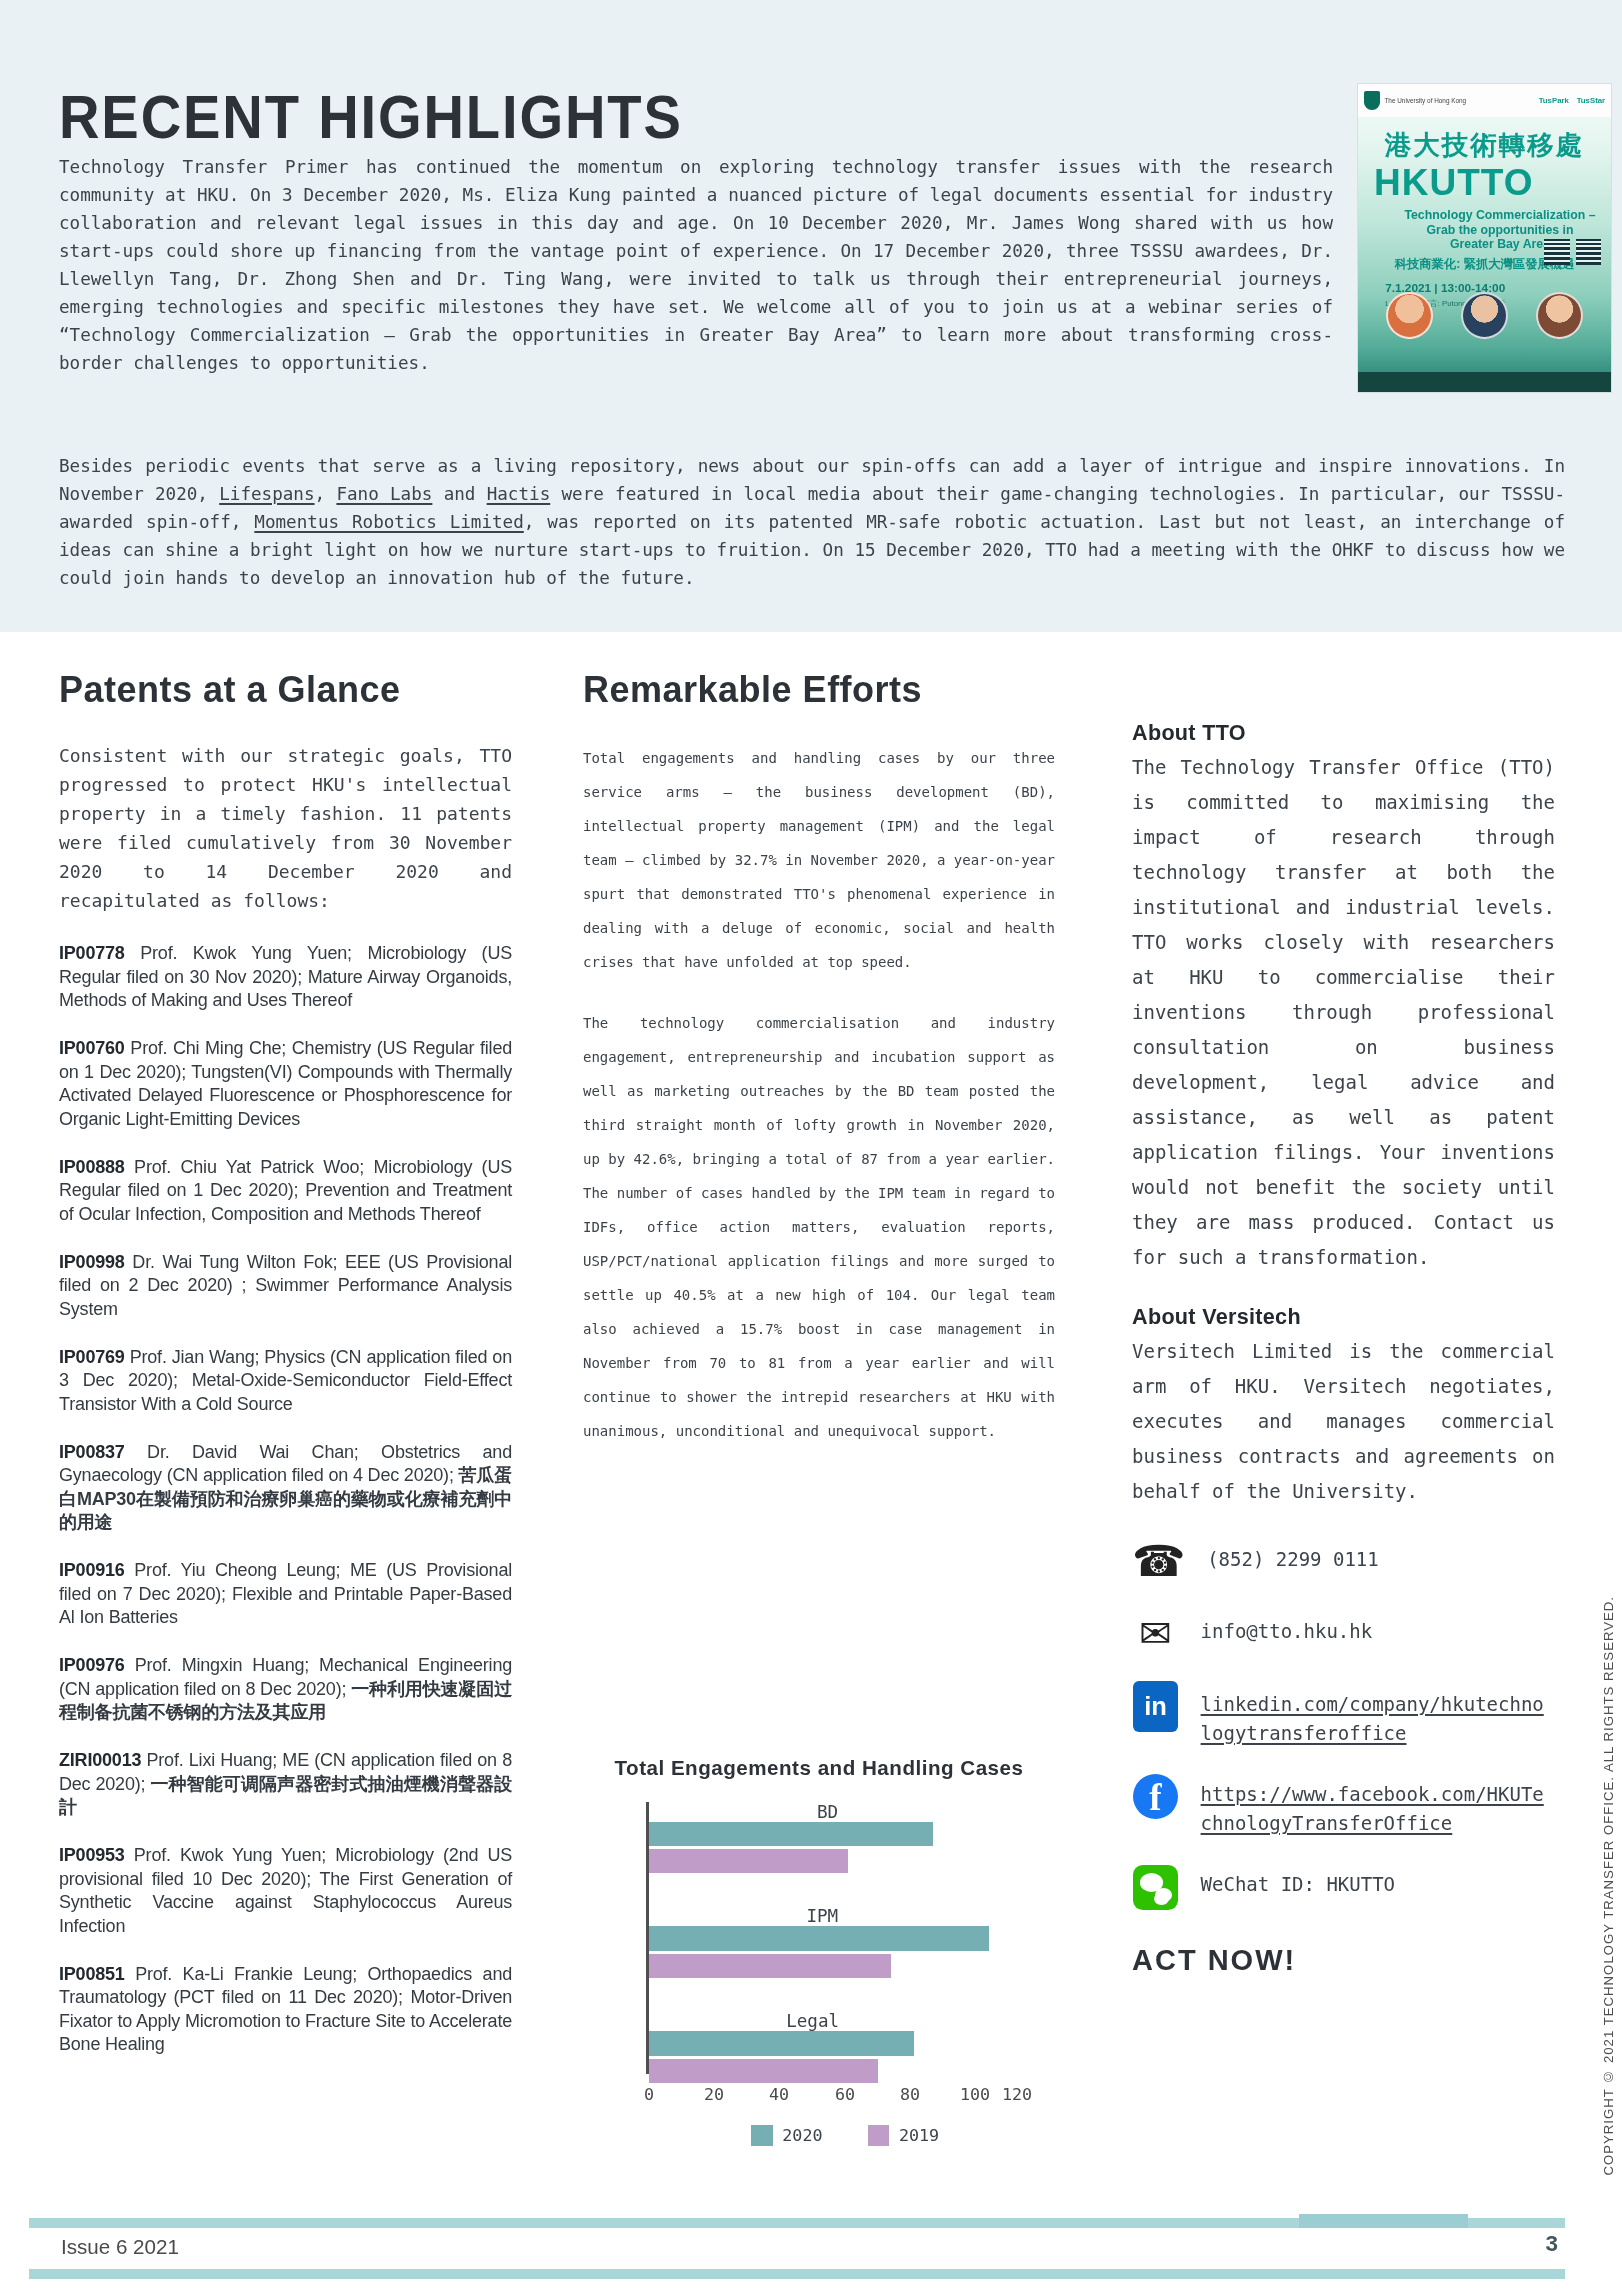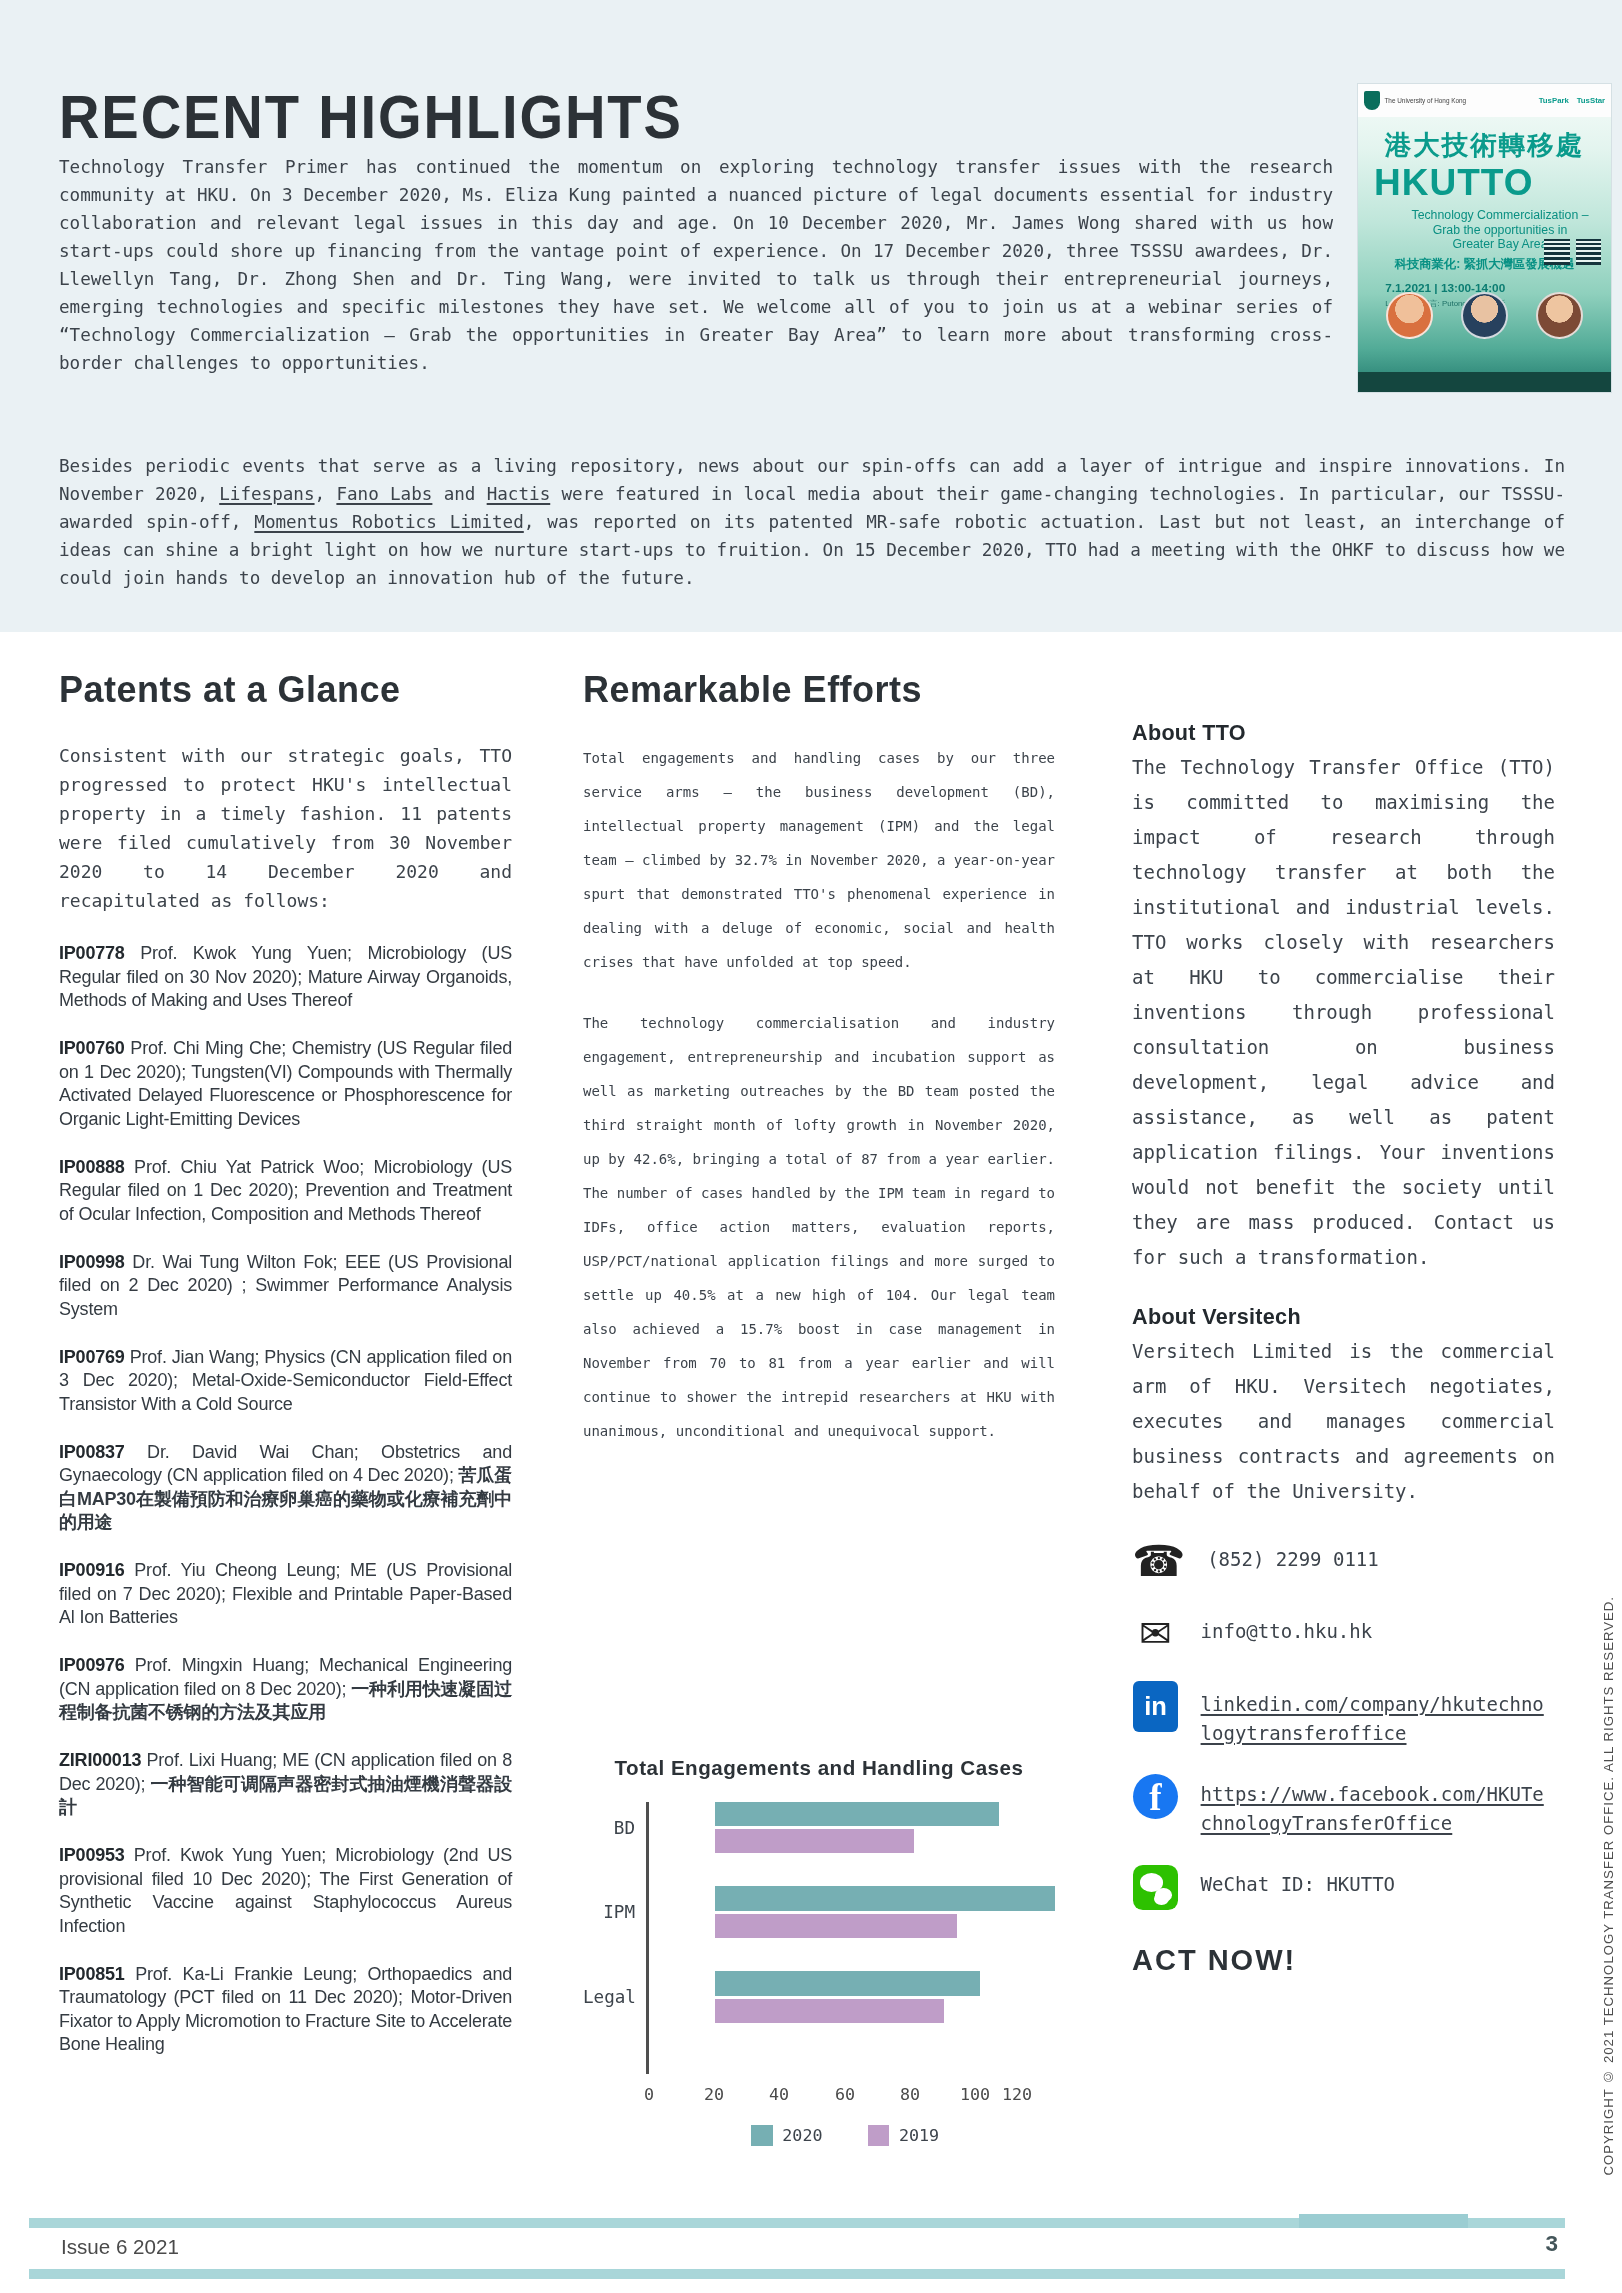--- a/index.html
+++ b/index.html
@@ -21,21 +21,21 @@
           background:linear-gradient(180deg,#f7fcfa 0%,#e2f4ee 22%,#bfe6da 45%,#8fd0bd 68%,#52ab97 86%,#20796c 100%);
           overflow:hidden;font-family:"Liberation Sans",sans-serif;}
   .poster-topstrip{position:absolute;left:0;top:0;width:253px;height:33px;background:#fdfdfd;
                    display:flex;align-items:center;gap:4.9px;padding:0 5.9px;box-sizing:border-box;}
   .hku-crest{width:15.7px;height:19.6px;background:#0a6e5c;border-radius:2px 2px 7.8px 7.8px;flex:0 0 auto;}
   .poster-org{font-size:6.4px;color:#444;line-height:7.8px;width:84px;}
   .poster-partners{margin-left:auto;display:flex;gap:7.8px;}
   .poster-partner{font-size:7.8px;font-weight:bold;color:#0a9b8c;}
   .poster-title-cn{margin-top:43px;text-align:center;font-size:26.5px;font-weight:bold;color:#0a9b8c;letter-spacing:2px;}
   .poster-title-en{text-align:left;font-size:37px;font-weight:bold;color:#0a9b8c;letter-spacing:1px;line-height:39px;margin-left:16px;}
-  .poster-sub{margin-top:5.9px;text-align:center;font-size:12.3px;line-height:14.7px;font-weight:normal;color:#0a8f82;padding-left:31px;}
+  .poster-sub{margin-top:5.9px;text-align:center;font-size:12.3px;line-height:14.7px;font-weight:bold;color:#0a8f82;padding-left:31px;}
   .poster-sub-cn{margin-top:3.9px;text-align:center;font-size:12.3px;font-weight:bold;color:#089184;}
   .poster-meta{margin-top:7.8px;margin-left:13.7px;width:147px;text-align:center;}
   .poster-date{font-size:11.8px;font-weight:bold;color:#0b7d72;}
   .poster-lang{font-size:7.8px;color:#1d6f66;margin-top:2.9px;}
   .qr-row{position:absolute;right:9.8px;top:155px;display:flex;gap:5.9px;}
   .qr{width:25.5px;height:25.5px;background:
       repeating-linear-gradient(0deg,#15343c 0 2.9px,#e8f4f1 2.9px 4.9px),
       repeating-linear-gradient(90deg,#15343c 0 2.9px,rgba(232,244,241,.55) 2.9px 4.9px);}
   .speakers{position:absolute;left:0;top:208px;width:253px;display:flex;justify-content:space-around;padding:0 13.7px;box-sizing:border-box;}
   .spk{width:43px;height:43px;border-radius:50%;border:2px solid rgba(255,255,255,.8);}
@@ -57,21 +57,21 @@
   .pcjk{font-weight:bold;}
 
   .col2 .body-p{margin-top:27.4px;font-size:14px;line-height:34px;}
 
   
   .chart{position:absolute;left:0;top:1117px;width:472px;}
   .chart-title{font-family:"Liberation Sans",sans-serif;font-weight:bold;font-size:20.6px;color:#2c3237;text-align:center;letter-spacing:0.5px;}
   .chart-area{position:relative;margin-top:21.6px;height:353px;}
   .chart-axis{position:absolute;left:63px;top:0;width:2.9px;height:272px;background:#4f4f4f;}
   .chart-rows{position:absolute;left:0;top:0;width:472px;}
-  .chart-row{display:flex;margin-bottom:33px;}
+  .chart-row{display:flex;margin-bottom:33px;flex-direction:column;}
   .chart-cat{width:52px;padding-right:13.7px;font-size:17.6px;color:#3c434b;text-align:right;align-self:center;flex:0 0 auto;}
   .chart-bars{display:flex;flex-direction:column;gap:2.9px;padding-left:66px;box-sizing:border-box;width:472px;}
   .bar{height:24.5px;}
   .chart-ticks{position:absolute;left:0;top:282px;width:472px;height:21.6px;}
   .chart-ticks span{position:absolute;transform:translateX(-50%);font-size:16.7px;color:#4a4a4a;}
   .chart-legend{position:absolute;left:66px;top:323px;width:392px;display:flex;justify-content:center;gap:45px;}
   .legend-item{display:flex;align-items:center;gap:9.8px;font-size:16.7px;color:#3c434b;}
   .legend-swatch{width:21.6px;height:21.6px;}
 
   

